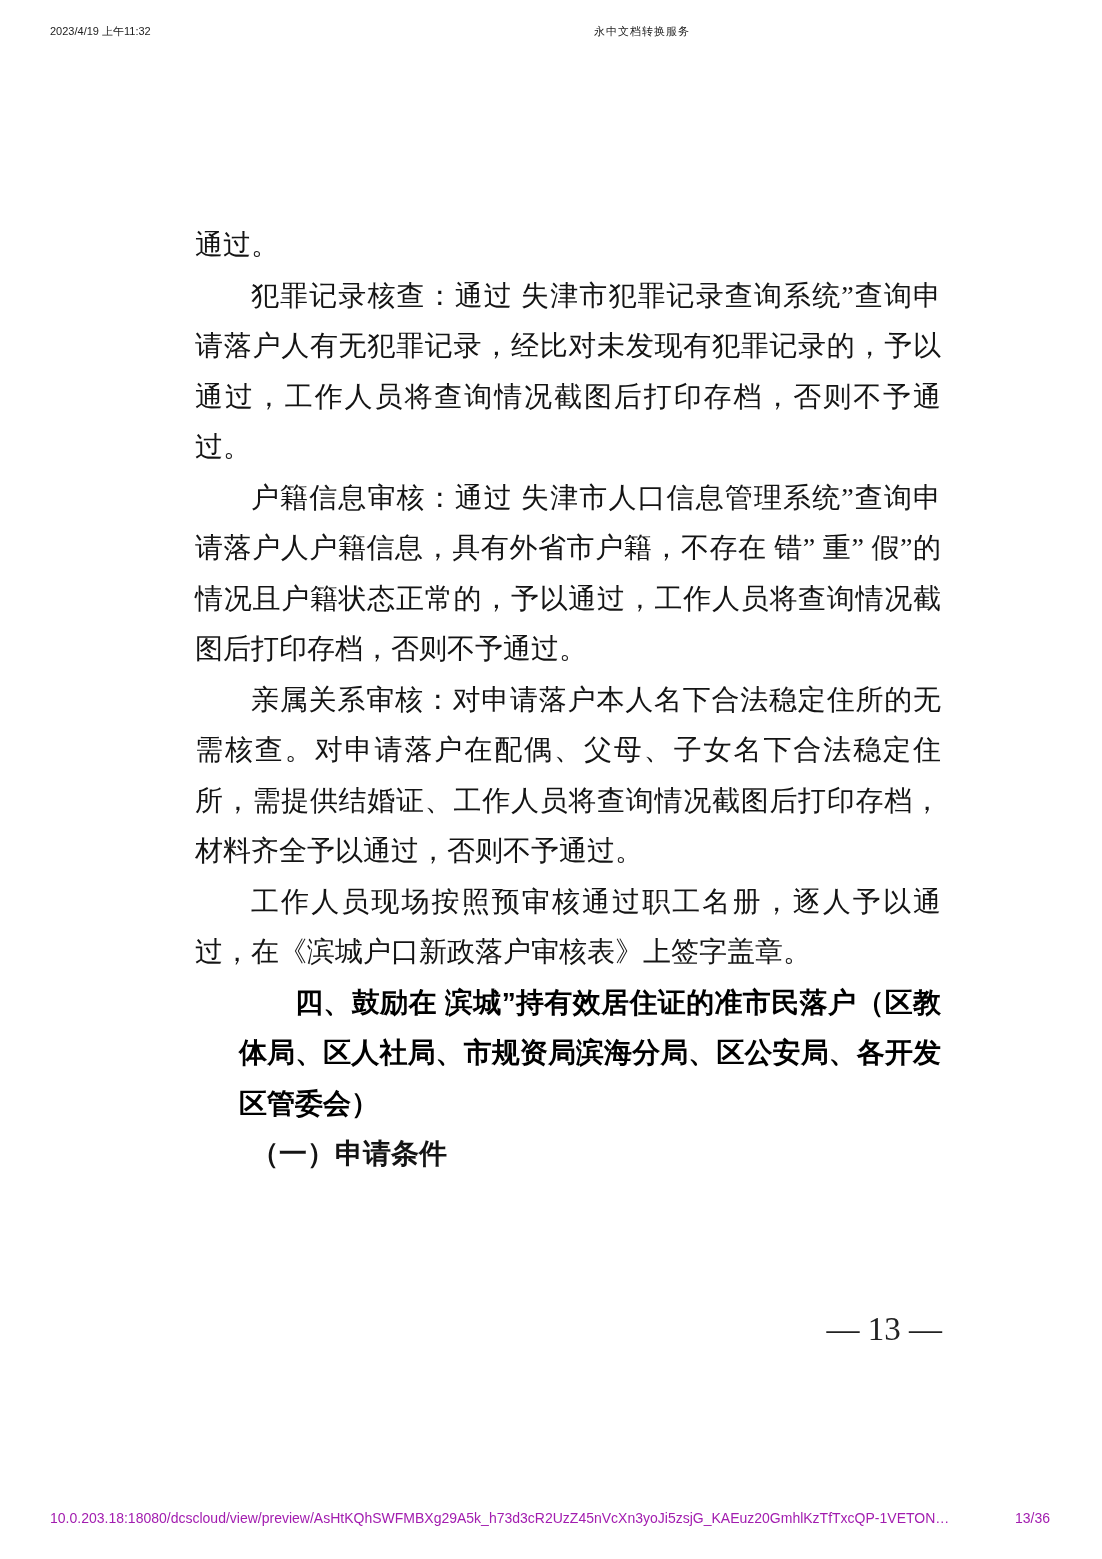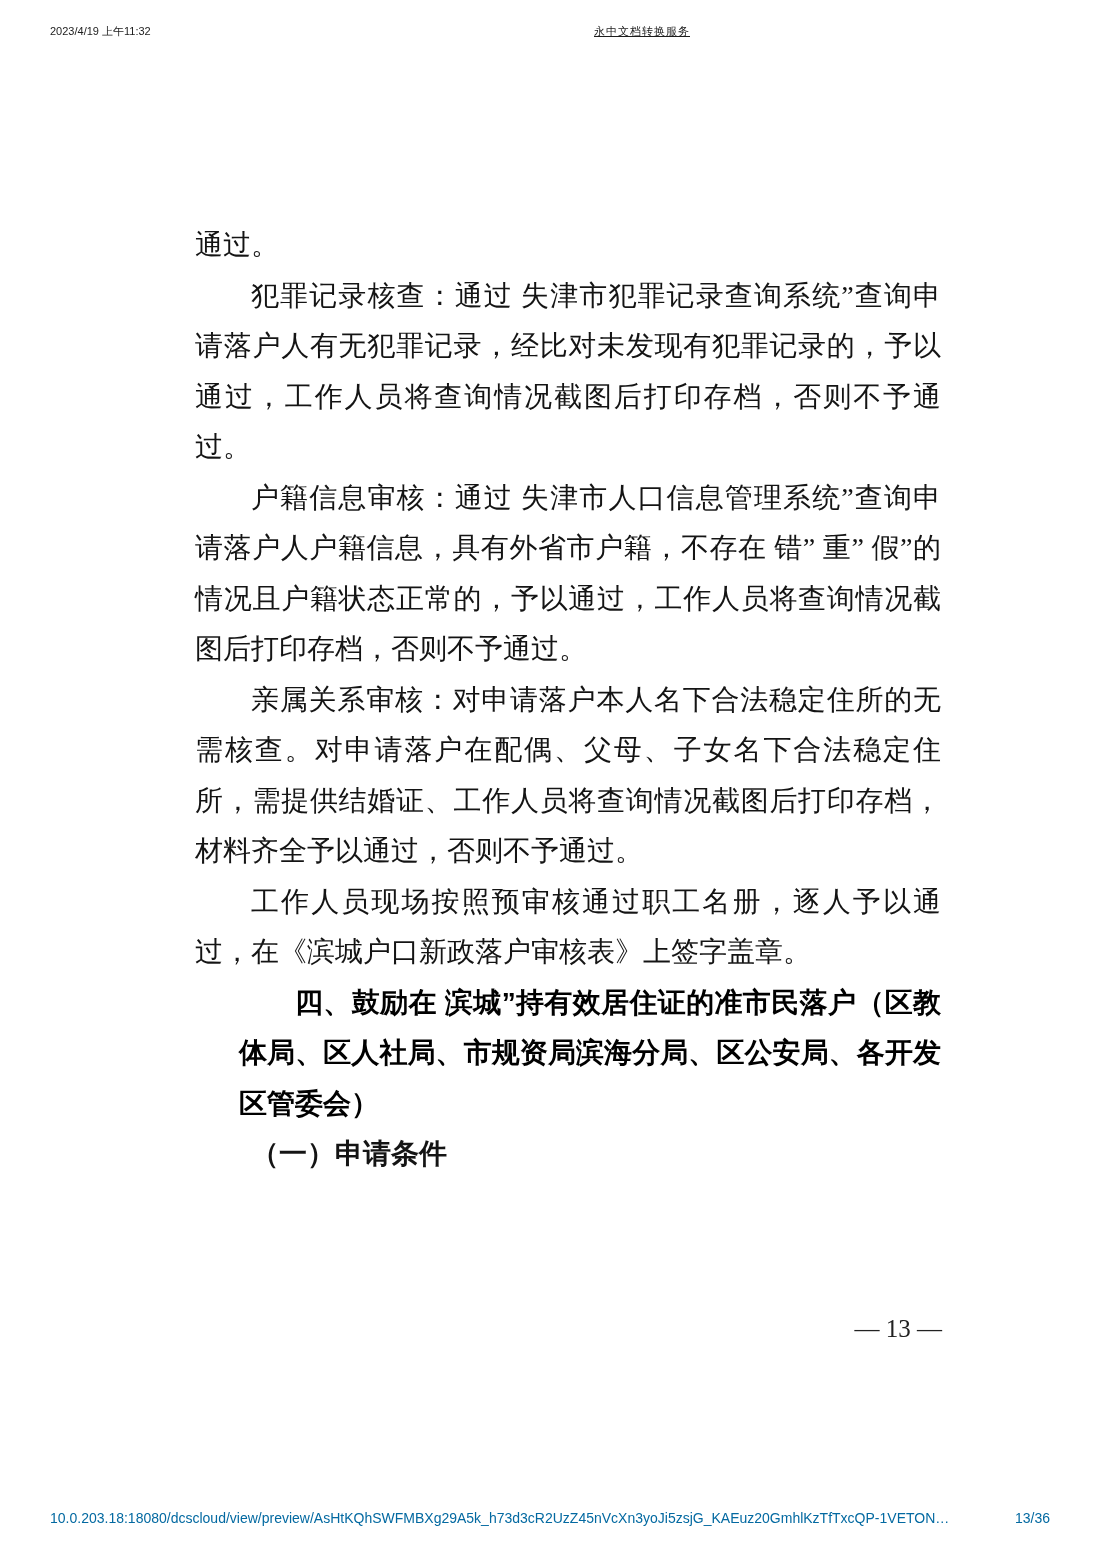--- a/index.html
+++ b/index.html
@@ -22,21 +22,21 @@
     top: 24px;
     left: 50px;
     right: 50px;
     height: 20px;
     font-family: "Liberation Sans", "DejaVu Sans", sans-serif;
     font-size: 11px;
     color: #1c1c1c;
     white-space: nowrap;
   }
   .hdr-date { position: absolute; left: 0; top: 0; }
-  .hdr-title { position: absolute; left: 544px; top: 0; letter-spacing: 1px; text-decoration: underline; }
+  .hdr-title { position: absolute; left: 544px; top: 0; letter-spacing: 1px; }
   
   .doc-body {
     position: absolute;
     left: 195px;
     top: 220px;
     width: 746px;
     font-size: 28px;
     line-height: 50.5px;
     text-align: justify;
     color: #141414;
@@ -50,37 +50,37 @@
     margin-left: 44px;
   }
   .para.subheading {
     font-weight: bold;
   }
   
   .page-number {
     position: absolute;
     top: 1308px;
     right: 160px;
-    font-size: 25px;
+    font-size: 33px;
     line-height: 42px;
     color: #222222;
     font-family: "Liberation Serif", "DejaVu Serif", serif;
   }
   
   .page-footer {
     position: absolute;
     left: 50px;
     right: 52px;
     top: 1510px;
     display: flex;
     justify-content: space-between;
     align-items: baseline;
     font-family: "Liberation Sans", "DejaVu Sans", sans-serif;
     font-size: 14px;
-    color: #0369a1;
+    color: #a21caf;
     white-space: nowrap;
   }
   .ftr-url { overflow: hidden; text-overflow: ellipsis; max-width: 960px; }
   .ftr-page { margin-left: 24px; }
 </style>
 </head>
 <body>
 
 <div class="page">
 

